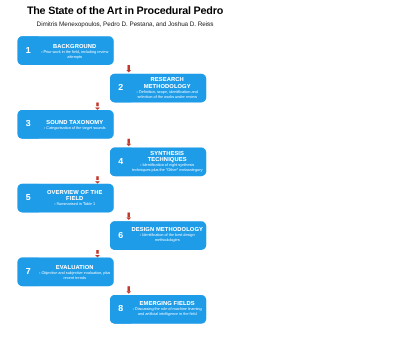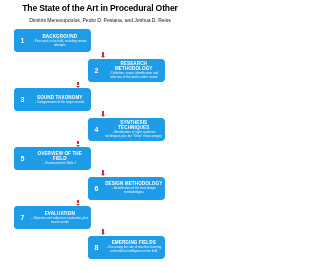--- a/index.html
+++ b/index.html
@@ -125,21 +125,21 @@
     border-left: 2.2px solid transparent;
     border-right: 2.2px solid transparent;
     border-top: 2.6px solid #c0392b;
   }
 </style>
 </head>
 <body>
 
 <div id="page">
 
-  <div class="title">The State of the Art in Procedural Other</div>
+  <div class="title">The State of the Art in Procedural Pedro</div>
   <div class="authors">Dimitris Menexopoulos, Pedro D. Pestana, and Joshua D. Reiss</div>
 
   <div id="flow">
       <div class="node" style="left: 14px; top: 1px; width: 77px; height: 23px;">
         <div class="node-num">1</div>
         <div class="node-body">
           <div class="node-title">BACKGROUND</div>
           <div class="node-sub">- Prior work in the field, including review attempts</div>
         </div>
       </div>

